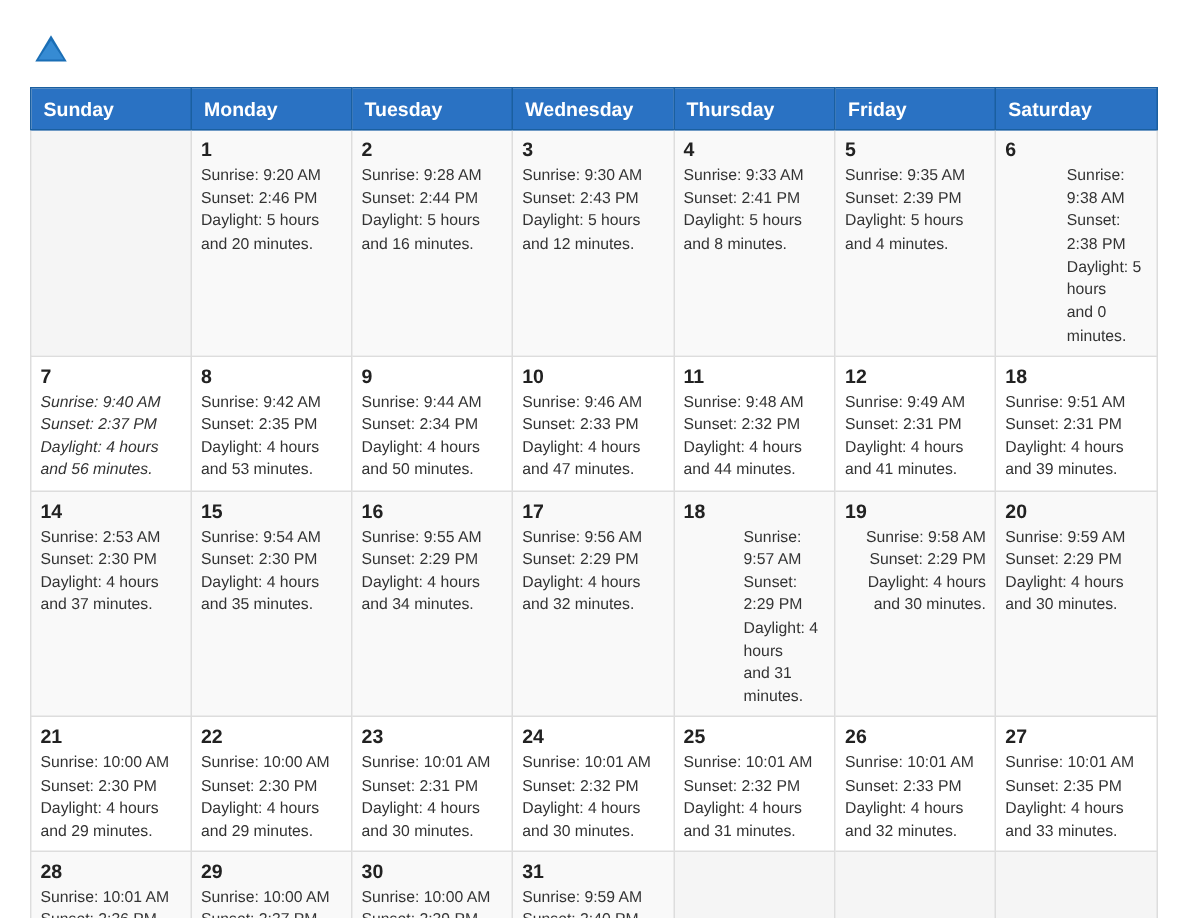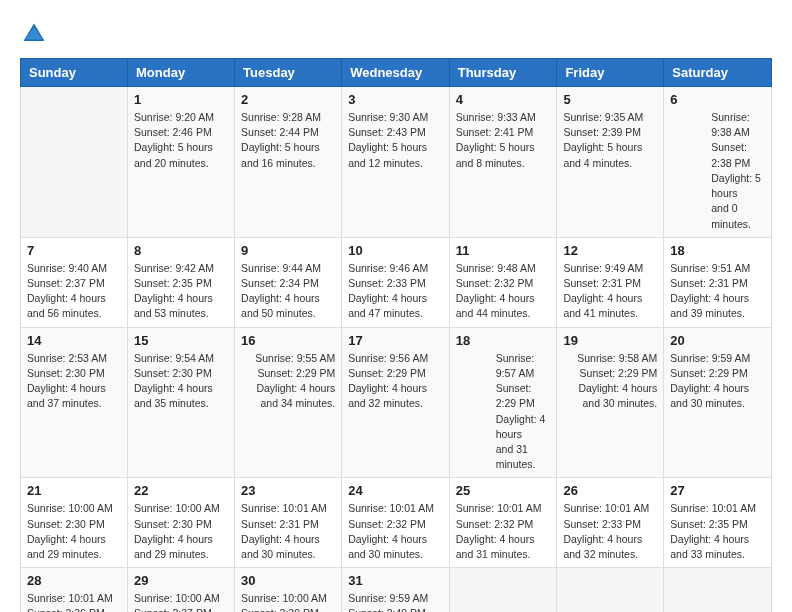--- a/index.html
+++ b/index.html
@@ -164,21 +164,21 @@
           <span class="day-number">6</span>
           <div class="day-info" style="white-space: pre-line; margin-left: 41px;">Sunrise: 9:38 AM
 Sunset: 2:38 PM
 Daylight: 5 hours
 and 0 minutes.</div>
         </td>
       </tr>
       <tr>
         <td>
           <span class="day-number">7</span>
-          <div class="day-info" style="white-space: pre-line;">Sunrise: 9:40 AM
+          <div class="day-info" style="white-space: pre-line; font-style: italic;">Sunrise: 9:40 AM
 Sunset: 2:37 PM
 Daylight: 4 hours
 and 56 minutes.</div>
         </td>
         <td>
           <span class="day-number">8</span>
           <div class="day-info" style="white-space: pre-line;">Sunrise: 9:42 AM
 Sunset: 2:35 PM
 Daylight: 4 hours
 and 53 minutes.</div>
@@ -229,21 +229,21 @@
         </td>
         <td>
           <span class="day-number">15</span>
           <div class="day-info" style="white-space: pre-line;">Sunrise: 9:54 AM
 Sunset: 2:30 PM
 Daylight: 4 hours
 and 35 minutes.</div>
         </td>
         <td>
           <span class="day-number">16</span>
-          <div class="day-info" style="white-space: pre-line; text-align: right;">Sunrise: 9:55 AM
+          <div class="day-info" style="white-space: pre-line;">Sunrise: 9:55 AM
 Sunset: 2:29 PM
 Daylight: 4 hours
 and 34 minutes.</div>
         </td>
         <td>
           <span class="day-number">17</span>
           <div class="day-info" style="white-space: pre-line;">Sunrise: 9:56 AM
 Sunset: 2:29 PM
 Daylight: 4 hours
 and 32 minutes.</div>

